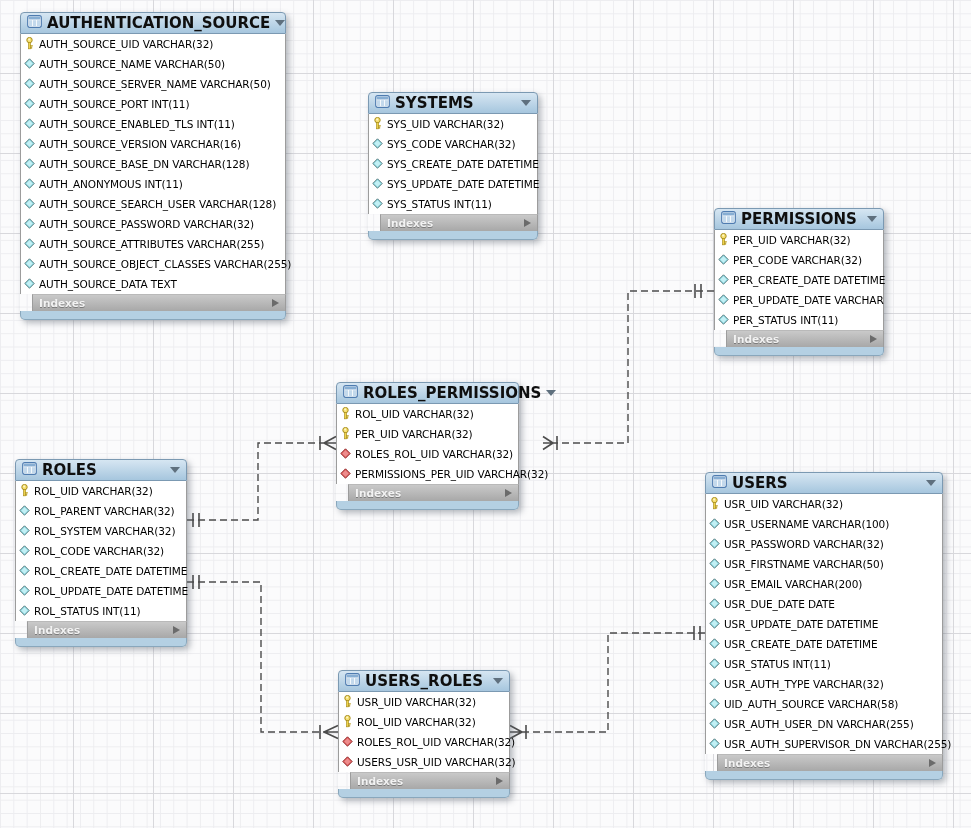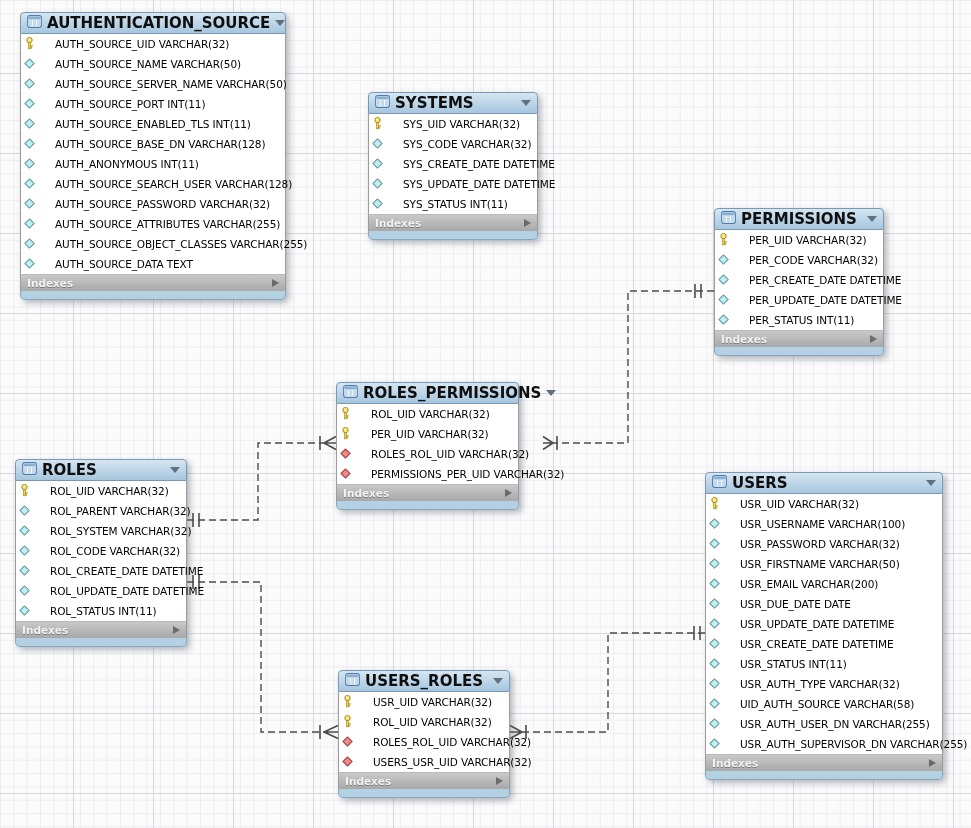--- a/index.html
+++ b/index.html
@@ -20,27 +20,27 @@
   .mark{stroke:#4c4c4c;stroke-width:1.6;fill:none;}
   .tbl{position:absolute;border-radius:5px;box-shadow:3px 3px 6px rgba(90,100,110,.45);}
   .hd{
     height:22px;display:flex;align-items:center;gap:5px;padding:0 6px;box-sizing:border-box;
     background:linear-gradient(#d6e6f2,#a6c6de);
     border:1px solid #7b99b2;border-radius:4px 4px 0 0;
     font-weight:bold;font-size:15px;color:#0f0f0f;white-space:nowrap;
   }
   .harrow{margin-left:auto;width:0;height:0;border-left:5px solid transparent;border-right:5px solid transparent;border-top:6px solid #5f707e;}
   .tbody{background:#fff;border-left:1px solid #9c9c9c;border-right:1px solid #9c9c9c;}
-  .row{height:20px;display:flex;align-items:center;gap:20px;padding:0 3px;font-size:10.5px;letter-spacing:-0.1px;white-space:nowrap;color:#000;}
+  .row{height:20px;display:flex;align-items:center;gap:4px;padding:0 3px;font-size:10.5px;letter-spacing:-0.1px;white-space:nowrap;color:#000;}
   .row svg,.hd svg{flex:0 0 auto;}
   .idx{
     height:17px;display:flex;align-items:center;padding:0 6px;box-sizing:border-box;
     background:linear-gradient(#c9c9c9,#a8a8a8);
     border-left:1px solid #9c9c9c;border-right:1px solid #9c9c9c;border-top:1px solid #b9b9b9;
-    font-size:10.5px;font-weight:bold;color:#f2f2f2;text-shadow:0 1px 0 rgba(96,96,96,.65);
+    font-size:10.5px;font-weight:bold;color:#f2f2f2;text-shadow:0 1px 0 rgba(96,96,96,.65);margin-left:12px;
   }
   .iarrow{margin-left:auto;width:0;height:0;border-top:4.5px solid transparent;border-bottom:4.5px solid transparent;border-left:7px solid #6b6b6b;}
   .strip{height:8px;background:#b4d0e3;border:1px solid #89a7bc;border-top:none;border-radius:0 0 5px 5px;}
 </style>
 </head>
 <body>
 
 <div id="canvas">
   <svg id="connectors">
       <g>
@@ -122,20 +122,27 @@
                 <polygon points="5.5,0.8 10.2,5.5 5.5,10.2 0.8,5.5" fill="#8fdfe8" stroke="#4e6e72" stroke-width="0.9"></polygon>
                 <polygon points="5.5,2.3 8.7,5.5 5.5,8.7 2.3,5.5" fill="#cdf3f7" opacity="0.85"></polygon>
               </svg></span>
             <span class="clabel">AUTH_SOURCE_ENABLED_TLS INT(11)</span>
           </div>
           <div class="row">
             <span class="cicon"><svg width="11" height="11" viewBox="0 0 11 11">
                 <polygon points="5.5,0.8 10.2,5.5 5.5,10.2 0.8,5.5" fill="#8fdfe8" stroke="#4e6e72" stroke-width="0.9"></polygon>
                 <polygon points="5.5,2.3 8.7,5.5 5.5,8.7 2.3,5.5" fill="#cdf3f7" opacity="0.85"></polygon>
               </svg></span>
+            <span class="clabel">AUTH_SOURCE_VERSION VARCHAR(16)</span>
+          </div>
+          <div class="row">
+            <span class="cicon"><svg width="11" height="11" viewBox="0 0 11 11">
+                <polygon points="5.5,0.8 10.2,5.5 5.5,10.2 0.8,5.5" fill="#8fdfe8" stroke="#4e6e72" stroke-width="0.9"></polygon>
+                <polygon points="5.5,2.3 8.7,5.5 5.5,8.7 2.3,5.5" fill="#cdf3f7" opacity="0.85"></polygon>
+              </svg></span>
             <span class="clabel">AUTH_SOURCE_BASE_DN VARCHAR(128)</span>
           </div>
           <div class="row">
             <span class="cicon"><svg width="11" height="11" viewBox="0 0 11 11">
                 <polygon points="5.5,0.8 10.2,5.5 5.5,10.2 0.8,5.5" fill="#8fdfe8" stroke="#4e6e72" stroke-width="0.9"></polygon>
                 <polygon points="5.5,2.3 8.7,5.5 5.5,8.7 2.3,5.5" fill="#cdf3f7" opacity="0.85"></polygon>
               </svg></span>
             <span class="clabel">AUTH_ANONYMOUS INT(11)</span>
           </div>
           <div class="row">
@@ -273,21 +280,21 @@
                 <polygon points="5.5,0.8 10.2,5.5 5.5,10.2 0.8,5.5" fill="#8fdfe8" stroke="#4e6e72" stroke-width="0.9"></polygon>
                 <polygon points="5.5,2.3 8.7,5.5 5.5,8.7 2.3,5.5" fill="#cdf3f7" opacity="0.85"></polygon>
               </svg></span>
             <span class="clabel">PER_CREATE_DATE DATETIME</span>
           </div>
           <div class="row">
             <span class="cicon"><svg width="11" height="11" viewBox="0 0 11 11">
                 <polygon points="5.5,0.8 10.2,5.5 5.5,10.2 0.8,5.5" fill="#8fdfe8" stroke="#4e6e72" stroke-width="0.9"></polygon>
                 <polygon points="5.5,2.3 8.7,5.5 5.5,8.7 2.3,5.5" fill="#cdf3f7" opacity="0.85"></polygon>
               </svg></span>
-            <span class="clabel">PER_UPDATE_DATE DATETIME</span>
+            <span class="clabel">PER_UPDATE_DATE VARCHAR</span>
           </div>
           <div class="row">
             <span class="cicon"><svg width="11" height="11" viewBox="0 0 11 11">
                 <polygon points="5.5,0.8 10.2,5.5 5.5,10.2 0.8,5.5" fill="#8fdfe8" stroke="#4e6e72" stroke-width="0.9"></polygon>
                 <polygon points="5.5,2.3 8.7,5.5 5.5,8.7 2.3,5.5" fill="#cdf3f7" opacity="0.85"></polygon>
               </svg></span>
             <span class="clabel">PER_STATUS INT(11)</span>
           </div>
         </div>
         <div class="idx">

